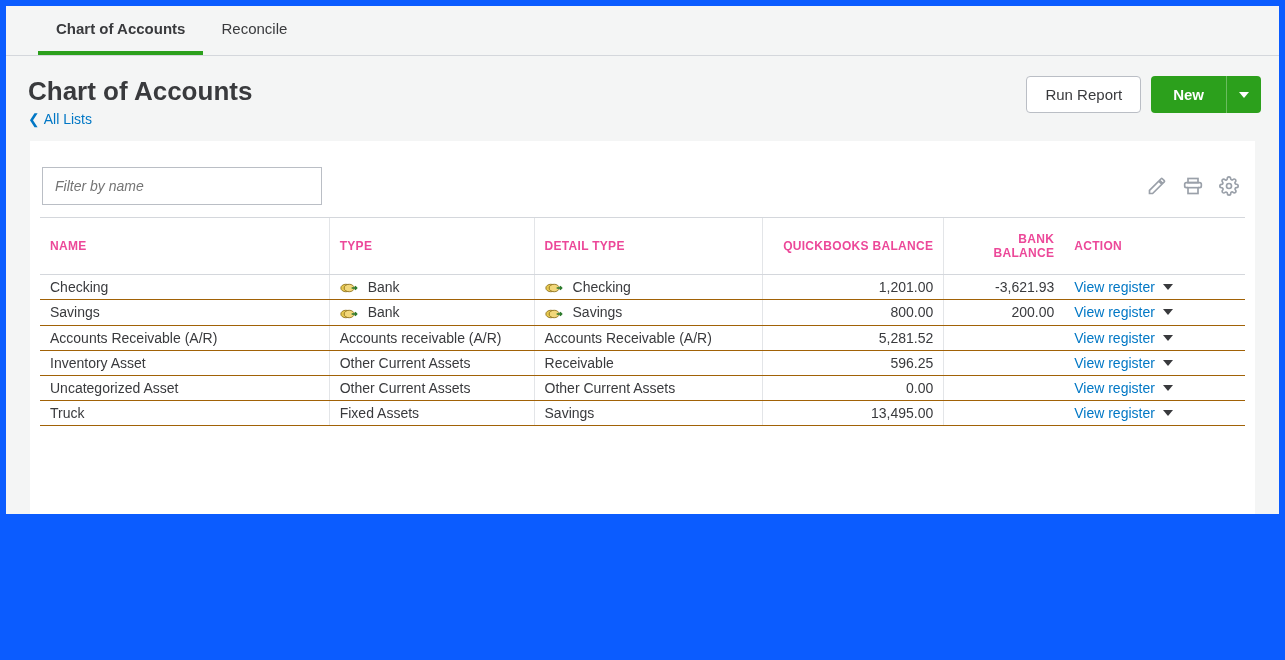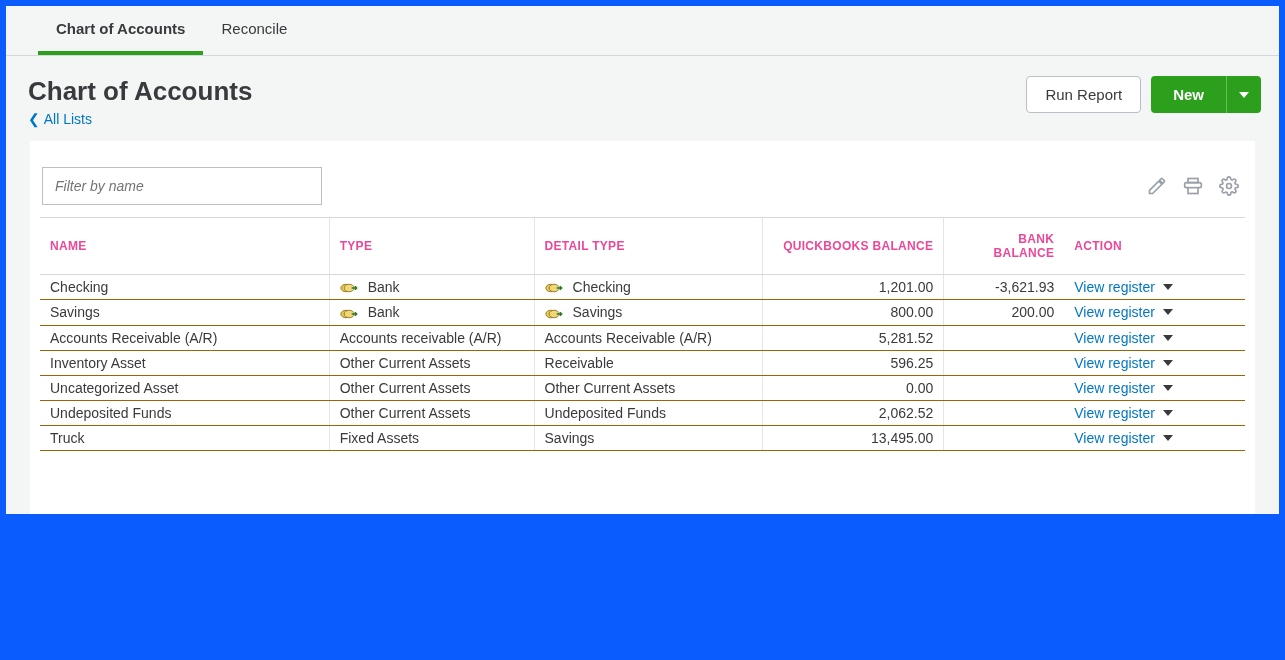--- a/index.html
+++ b/index.html
@@ -326,31 +326,20 @@
             <td class="type-cell"><span>Other Current Assets</span></td>
             <td class="detail-cell"><span>Other Current Assets</span></td>
             <td class="num qb-cell">0.00</td>
             <td class="num bank-cell"></td>
             <td class="action"><span class="action-link">
                 <span>View register</span>
                 <span class="caret"></span>
               </span></td>
           </tr>
           <tr>
-            <td>Undeposited Funds</td>
-            <td class="type-cell"><span>Other Current Assets</span></td>
-            <td class="detail-cell"><span>Undeposited Funds</span></td>
-            <td class="num qb-cell">2,062.52</td>
-            <td class="num bank-cell"></td>
-            <td class="action"><span class="action-link">
-                <span>View register</span>
-                <span class="caret"></span>
-              </span></td>
-          </tr>
-          <tr>
             <td>Truck</td>
             <td class="type-cell"><span>Fixed Assets</span></td>
             <td class="detail-cell"><span>Savings</span></td>
             <td class="num qb-cell">13,495.00</td>
             <td class="num bank-cell"></td>
             <td class="action"><span class="action-link">
                 <span>View register</span>
                 <span class="caret"></span>
               </span></td>
           </tr>

